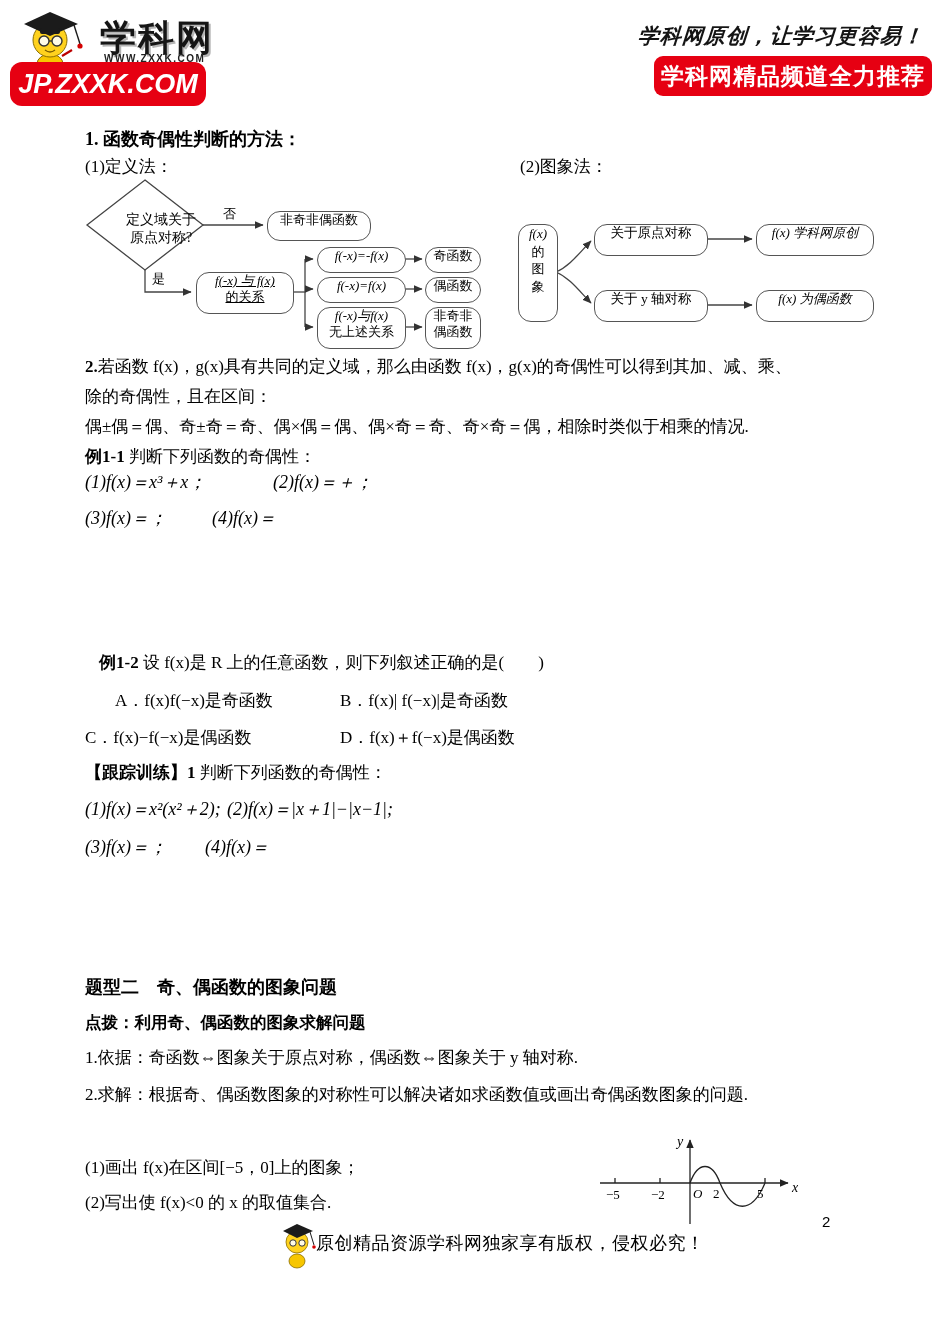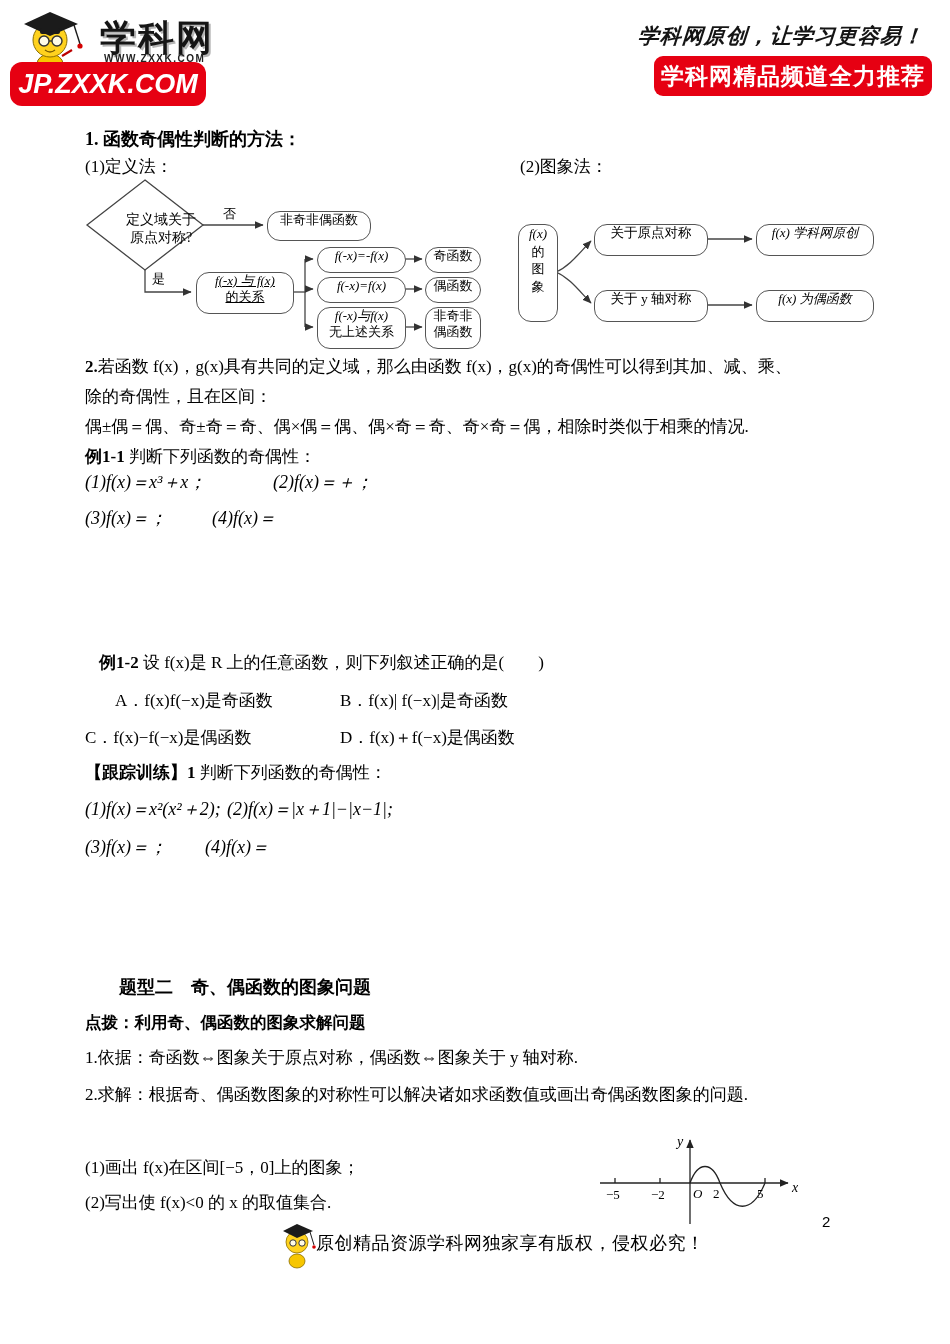--- a/index.html
+++ b/index.html
@@ -177,21 +177,21 @@
 
   <div class="tline" style="left:85px;top:762px;">
     <span class="b">【跟踪训练】1</span>
     <span>判断下列函数的奇偶性：</span>
   </div>
   <div class="tline math" style="left:85px;top:797px;font-size:18px;">(1)f(x)＝x²(x²＋2);</div>
   <div class="tline math" style="left:227px;top:797px;font-size:18px;">(2)f(x)＝|x＋1|−|x−1|;</div>
   <div class="tline math" style="left:85px;top:835px;font-size:18px;">(3)f(x)＝；</div>
   <div class="tline math" style="left:205px;top:835px;font-size:18px;">(4)f(x)＝</div>
 
-  <div class="tline sansb" style="left:85px;top:975px;font-size:18px;margin-left:34px;">题型二　奇、偶函数的图象问题</div>
+  <div class="tline sansb" style="left:85px;top:975px;font-size:18px;">题型二　奇、偶函数的图象问题</div>
   <div class="tline sansb" style="left:85px;top:1011px;font-size:16.5px;">点拨：利用奇、偶函数的图象求解问题</div>
   <div class="tline" style="left:85px;top:1047px;">1.依据：奇函数⇔图象关于原点对称，偶函数⇔图象关于 y 轴对称.</div>
   <div class="tline" style="left:85px;top:1084px;">2.求解：根据奇、偶函数图象的对称性可以解决诸如求函数值或画出奇偶函数图象的问题.</div>
 
   <div class="tline" style="left:85px;top:1157px;">(1)画出 f(x)在区间[−5，0]上的图象；</div>
   <div class="tline" style="left:85px;top:1192px;">(2)写出使 f(x)&lt;0 的 x 的取值集合.</div>
 
   <svg class="abs" style="left:595px;top:1128px;" width="220" height="122" viewBox="0 0 220 122">
     <defs>
       <marker id="a3" markerWidth="8" markerHeight="8" refX="6.5" refY="3" orient="auto">

